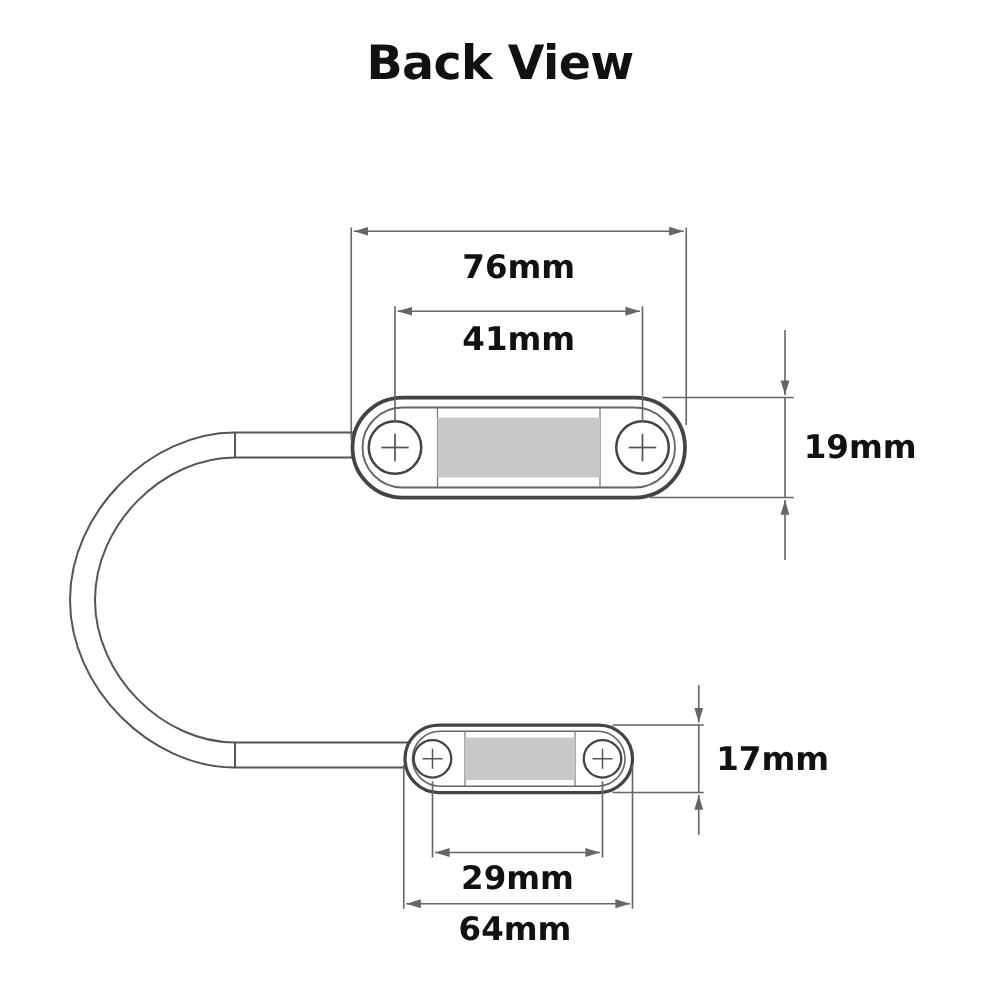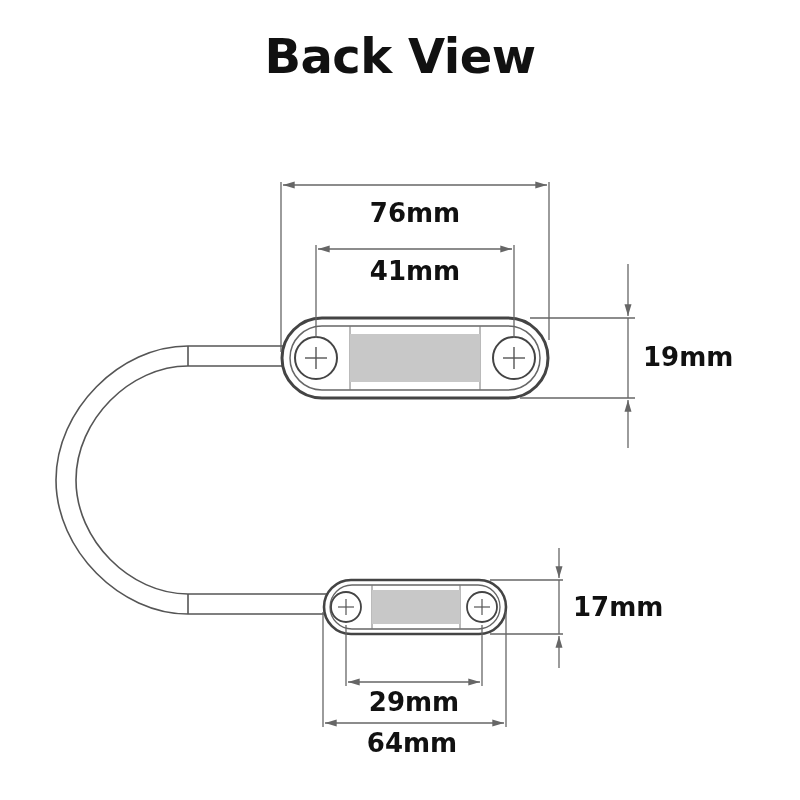--- a/index.html
+++ b/index.html
@@ -1,19 +1,19 @@
 <!DOCTYPE html>
 <html><head>
   <meta charset="utf-8">
   <style>
     html, body { margin: 0; padding: 0; background: #ffffff; }
     body { width: 800px; height: 800px; position: relative; overflow: hidden; }
     .title {
       position: absolute; left: 0; top: 28px; width: 800px; text-align: center;
-      font-family: "DejaVu Sans", sans-serif; font-weight: bold; font-size: 48px;
+      font-family: "DejaVu Sans", sans-serif; font-weight: bold; font-size: 38px;
       color: #111; letter-spacing: -0.5px;
     }
     svg { position: absolute; left: 0; top: 0; }
     .lbl { font-family: "DejaVu Sans", sans-serif; font-weight: bold; fill: #111; }
   </style>
 </head>
 <body>
 
 <div class="title">Back View</div>
 

